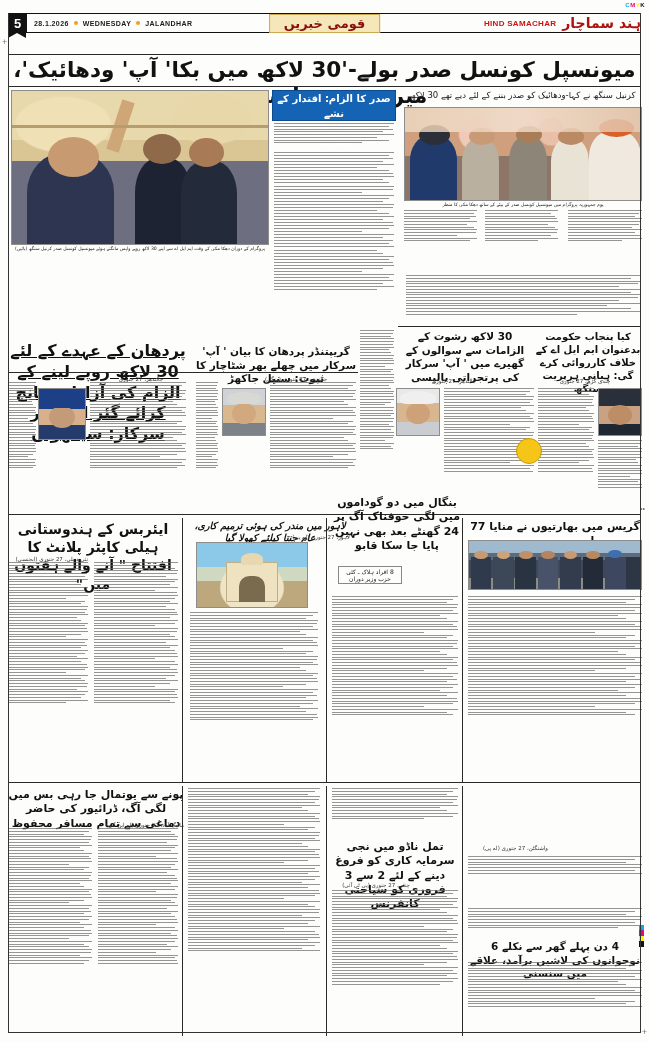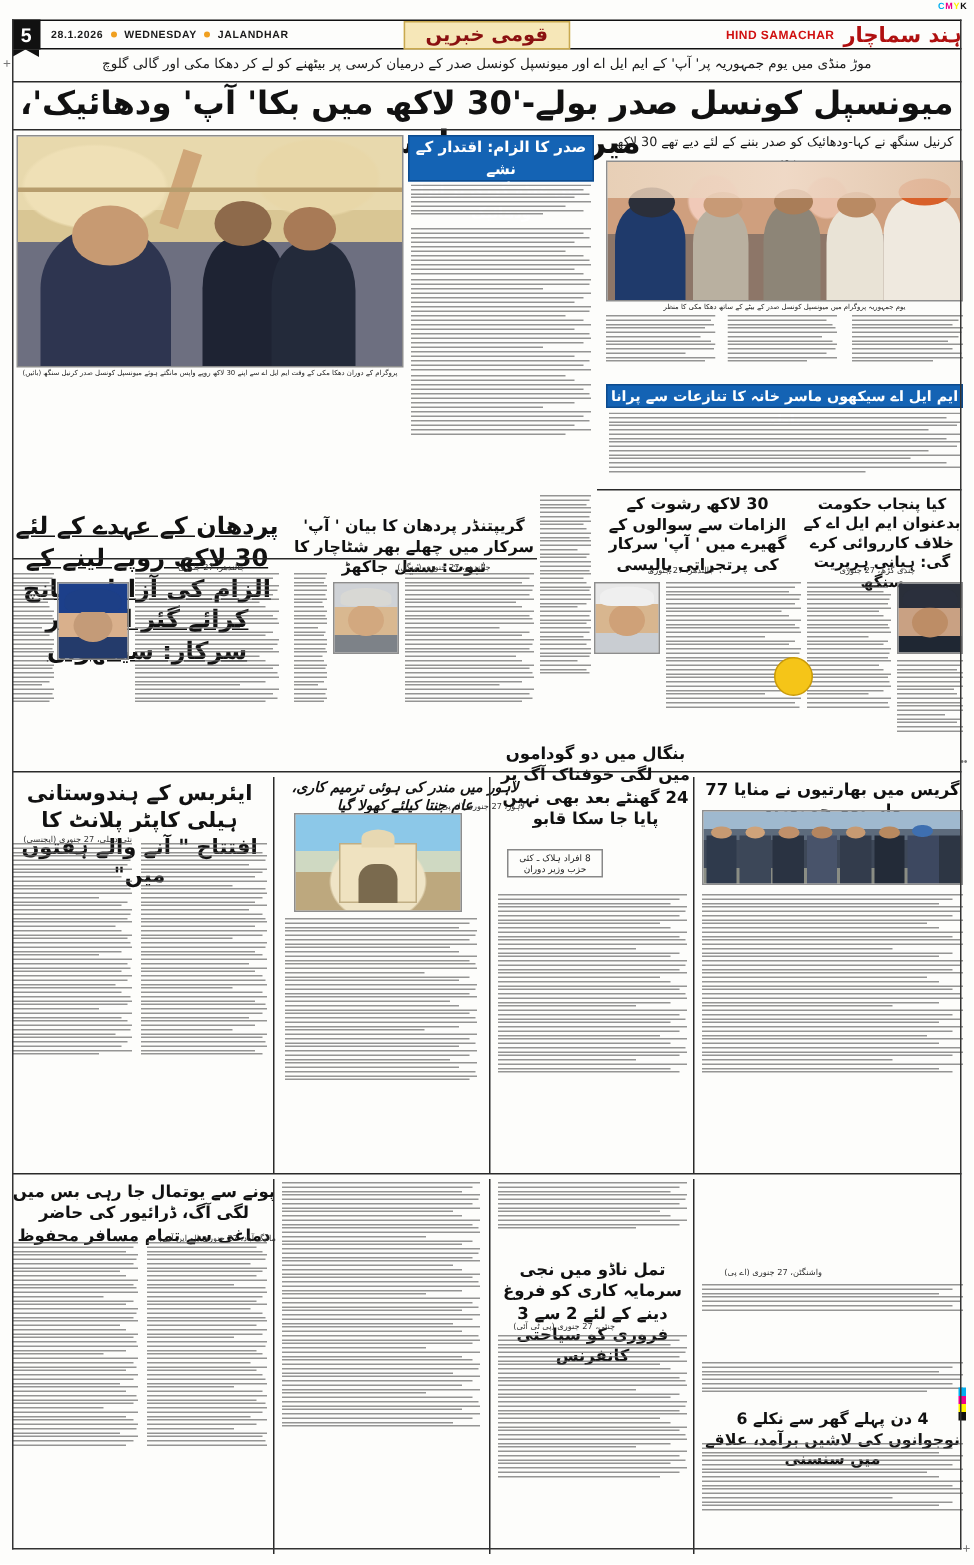--- a/index.html
+++ b/index.html
@@ -136,21 +136,20 @@
       <span class="dot"></span>
       <span>JALANDHAR</span>
     </div>
     <div class="mh-center">قومی خبریں</div>
     <div class="mh-right">
       <span class="hs-text">HIND SAMACHAR</span>
       <span class="hs-urdu">ہند سماچار</span>
     </div>
   </div>
 
-  <div class="urdu kicker" style="position:absolute;left:10px;right:10px;top:37px;height:16px;text-align:center;">موڑ منڈی میں یوم جمہوریہ پر' آپ' کے ایم ایل اے اور میونسپل کونسل صدر کے درمیان کرسی پر بیٹھنے کو لے کر دھکا مکی اور گالی گلوچ</div>
   <div class="rule-h" style="left:8px;right:8px;top:54px;"></div>
 
   <div class="hl bighead" style="position:absolute;left:10px;right:10px;top:57px;height:28px;">میونسپل کونسل صدر بولے-'30 لاکھ میں بکا' آپ' ودھائیک'، میرے پیسے واپس دو</div>
   <div class="rule-h" style="left:8px;right:8px;top:86px;"></div>
 
   <div class="photo ph-crowd" style="left:11px;top:90px;width:258px;height:155px;">
     <div style="position:absolute;left:6%;top:40%;width:34%;height:60%;background:#2e3550;border-radius:44% 44% 0 0;"></div>
     <div class="faceblob" style="left:14%;top:30%;width:20%;height:26%;background:#c79a72;"></div>
     <div style="position:absolute;left:48%;top:44%;width:22%;height:56%;background:#1e2333;border-radius:40% 40% 0 0;"></div>
     <div class="faceblob" style="left:51%;top:28%;width:15%;height:20%;background:#8e6a4b;"></div>
@@ -278,21 +277,20 @@
     <div class="ln s4"></div>
       <div class="ln s2"></div>
       <div class="ln s5"></div>
       <div class="ln s1"></div>
     <div class="ln s3"></div>
       <div class="ln s4"></div>
       <div class="ln s1"></div>
       <div class="ln s6"></div>
   </div>
 
-  <div class="banner" style="position:absolute;left:404px;top:256px;width:238px;height:16px;font-size:9.5px;line-height:16px;">ایم ایل اے سیکھوں ماسر خانہ کا تنازعات سے پرانا ناطہ</div>
   <div class="copy dense" style="left:406px;top:275px;width:234px;height:44px;">
     <div class="ln s1"></div>
       <div class="ln s2"></div>
       <div class="ln s1"></div>
       <div class="ln s4"></div>
     <div class="ln s3"></div>
       <div class="ln s1"></div>
       <div class="ln s2"></div>
       <div class="ln s1"></div>
     <div class="ln s4"></div>

